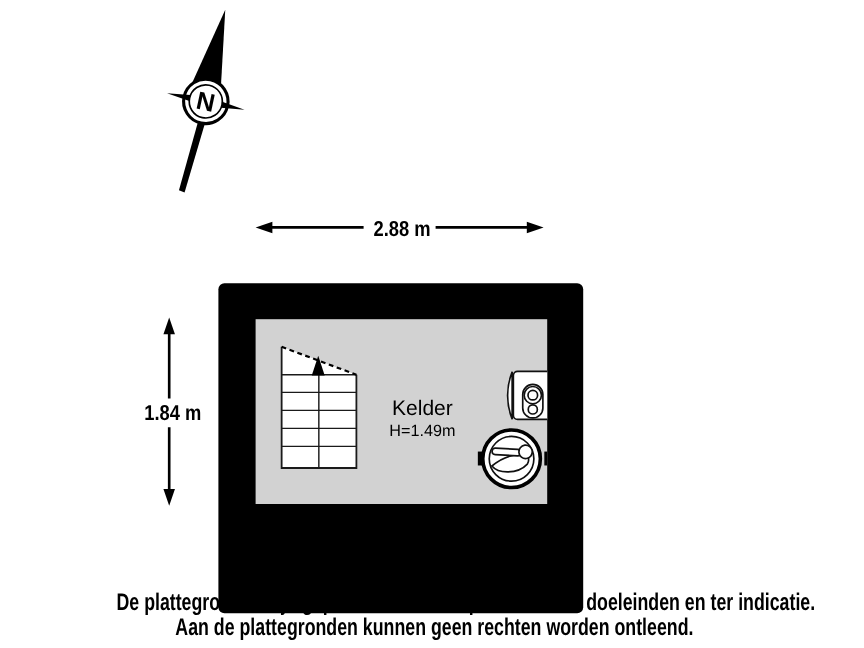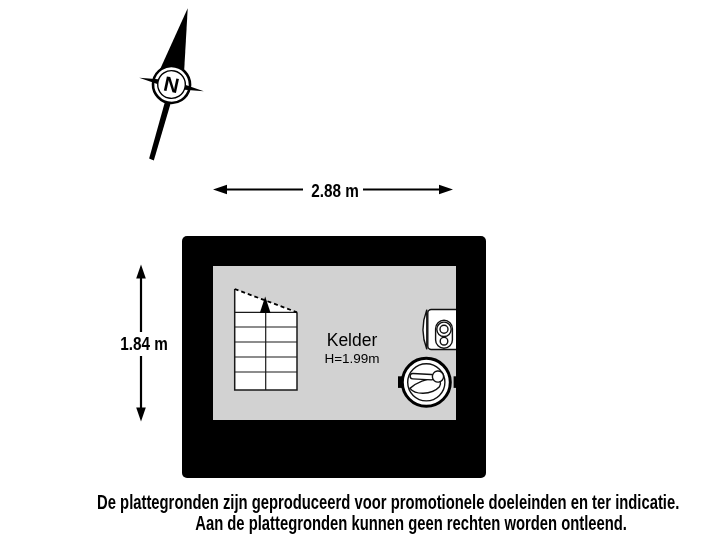--- a/index.html
+++ b/index.html
@@ -18,32 +18,32 @@
   .dim-v-svg{left:130px;top:256px;width:22px;height:172px;}
   .dim-label{
     background:#ffffff;border-radius:7px;display:flex;align-items:center;justify-content:flex-end;
     font-size:18px;font-weight:600;white-space:nowrap;
   }
   .dim-label span{transform:scaleX(0.85);transform-origin:50% 50%;display:inline-block;}
   .dim-label-w{left:303px;top:181px;width:60px;height:20px;}
   .dim-label-h{left:111px;top:332px;width:61px;height:24px;}
 
   
-  .walls{left:182px;top:236px;width:304px;height:242px;background:#000000;border-radius:5px;}
+  .walls{left:182px;top:236px;width:304px;height:275px;background:#000000;border-radius:5px;}
   .floor{left:31px;top:30px;width:243px;height:154px;background:#d2d2d2;overflow:hidden;}
   .stairs-svg{left:17px;top:18px;width:72px;height:112px;}
   .heater-svg{left:203px;top:39px;width:44px;height:48px;}
   .boiler-svg{left:185px;top:87px;width:62px;height:60px;}
 
   .room-label{left:139px;top:64px;transform:translateX(-50%);text-align:center;white-space:nowrap;}
   .room-name{font-size:17.5px;line-height:20px;}
   .room-height{font-size:13.5px;line-height:16px;margin-top:1px;}
 
   
-  .disclaimer{left:4px;right:0;top:492px;text-align:right;}
+  .disclaimer{left:4px;right:0;top:492px;text-align:center;}
   .disclaimer-inner{
     font-size:20px;font-weight:bold;line-height:21px;white-space:nowrap;
     transform:scaleX(0.74);transform-origin:50% 0;
   }
 </style>
 </head>
 <body>
 
 <div class="canvas">
 
@@ -84,21 +84,21 @@
         <path d="M4.7,5 L67,28.3 L67,106 L4.7,106 Z" fill="#ffffff"></path>
         <path d="M4.7,28.3 H67 M4.7,43 H67 M4.7,58 H67 M4.7,73 H67 M4.7,88 H67" stroke="#1a1a1a" stroke-width="1.2" fill="none"></path>
         <path d="M35.7,16.5 V106" stroke="#1a1a1a" stroke-width="1.2" fill="none"></path>
         <path d="M67,28.3 V106 H4.7 V5" stroke="#1a1a1a" stroke-width="1.5" fill="none"></path>
         <path d="M4.7,5 L67,28.3" stroke="#000" stroke-width="1.8" stroke-dasharray="4 3" fill="none"></path>
         <polygon points="35.2,12.5 40.6,29 29.8,29" fill="#000"></polygon>
       </svg>
 
       <div class="abs room-label">
         <div class="room-name">Kelder</div>
-        <div class="room-height">H=1.99m</div>
+        <div class="room-height">H=1.49m</div>
       </div>
 
       <svg class="abs heater-svg" viewBox="0 0 44 48">
         <path d="M10.8,4.8 Q3.2,24.6 10.8,44.3 Z" fill="#ffffff" stroke="#111" stroke-width="1.4"></path>
         <rect x="11.8" y="4.5" width="31" height="40" rx="3.5" fill="#ffffff" stroke="#111" stroke-width="1.4"></rect>
         <rect x="19.6" y="15.3" width="16.8" height="28" rx="8.4" fill="#ffffff" stroke="#111" stroke-width="1.4"></rect>
         <circle cx="28" cy="24.3" r="7.2" fill="#ffffff" stroke="#111" stroke-width="1.4"></circle>
         <circle cx="28" cy="24.3" r="4" fill="#ffffff" stroke="#111" stroke-width="1.4"></circle>
         <circle cx="28" cy="36.2" r="3.8" fill="#ffffff" stroke="#111" stroke-width="1.4"></circle>
       </svg>

